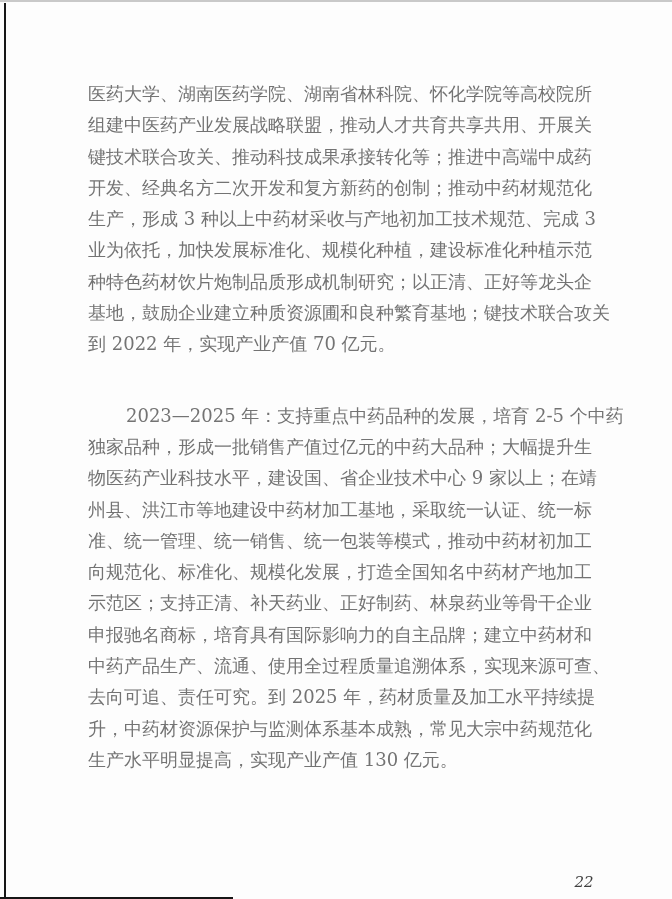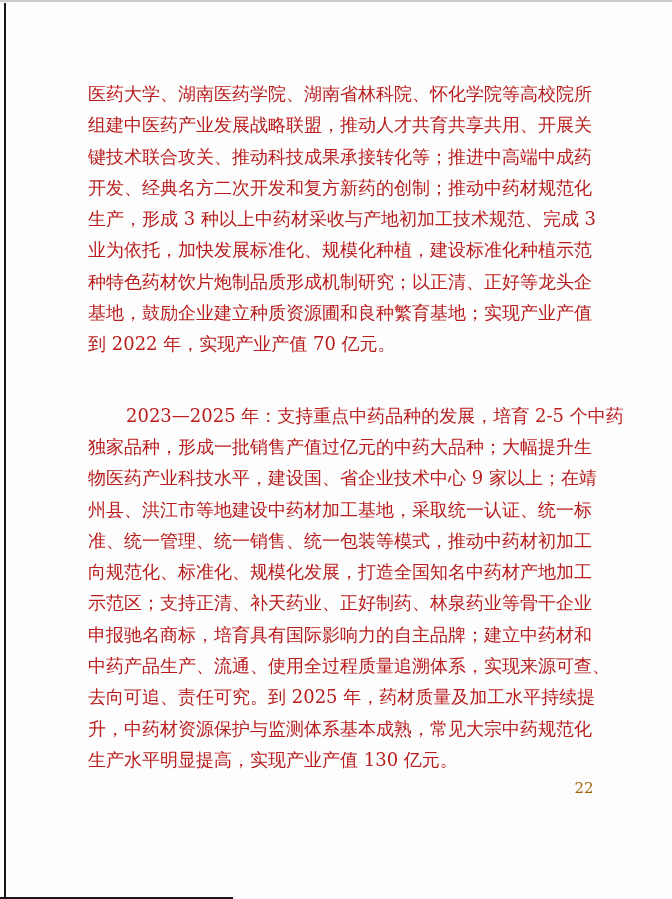--- a/index.html
+++ b/index.html
@@ -33,67 +33,68 @@
     bottom: 0; left: 0;
     width: 233px; height: 2px;
     background: #161616;
   }
   
   .text-block {
     position: absolute;
     top: 78px;
     left: 88px;
     width: 502px;
-    color: #b91c1c;
+    color: #737373;
     font-size: 18px;
     line-height: 31.3px;
   }
   .line {
     text-align: justify;
     text-align-last: justify;
     text-justify: inter-ideograph;
     white-space: nowrap;
     height: 31.3px;
   }
   .line.last {
     text-align-last: left;
   }
   .line.indent {
     padding-left: 38px;
     margin-top: 40px;
   }
   .page-number {
     position: absolute;
-    top: 780px;
+    top: 874px;
     left: 566px;
     width: 36px;
     text-align: center;
     font-size: 15px;
     line-height: 17px;
-    color: #a16207;
+    color: #404040;
+    font-style: italic;
   }
 </style>
 </head>
 <body>
 
 <div class="page">
   <div class="edge-top"></div>
   <div class="edge-left"></div>
   <div class="edge-bottom"></div>
 
   <div class="text-block">
     <div class="para">
       <div class="line">医药大学、湖南医药学院、湖南省林科院、怀化学院等高校院所</div>
       <div class="line">组建中医药产业发展战略联盟，推动人才共育共享共用、开展关</div>
       <div class="line">键技术联合攻关、推动科技成果承接转化等；推进中高端中成药</div>
       <div class="line">开发、经典名方二次开发和复方新药的创制；推动中药材规范化</div>
       <div class="line">生产，形成 3 种以上中药材采收与产地初加工技术规范、完成 3</div>
       <div class="line">业为依托，加快发展标准化、规模化种植，建设标准化种植示范</div>
       <div class="line">种特色药材饮片炮制品质形成机制研究；以正清、正好等龙头企</div>
-      <div class="line">基地，鼓励企业建立种质资源圃和良种繁育基地；实现产业产值</div>
+      <div class="line">基地，鼓励企业建立种质资源圃和良种繁育基地；键技术联合攻关</div>
       <div class="line last">到 2022 年，实现产业产值 70 亿元。</div>
     </div>
     <div class="para">
       <div class="line indent">2023—2025 年：支持重点中药品种的发展，培育 2-5 个中药</div>
       <div class="line">独家品种，形成一批销售产值过亿元的中药大品种；大幅提升生</div>
       <div class="line">物医药产业科技水平，建设国、省企业技术中心 9 家以上；在靖</div>
       <div class="line">州县、洪江市等地建设中药材加工基地，采取统一认证、统一标</div>
       <div class="line">准、统一管理、统一销售、统一包装等模式，推动中药材初加工</div>
       <div class="line">向规范化、标准化、规模化发展，打造全国知名中药材产地加工</div>
       <div class="line">示范区；支持正清、补天药业、正好制药、林泉药业等骨干企业</div>

